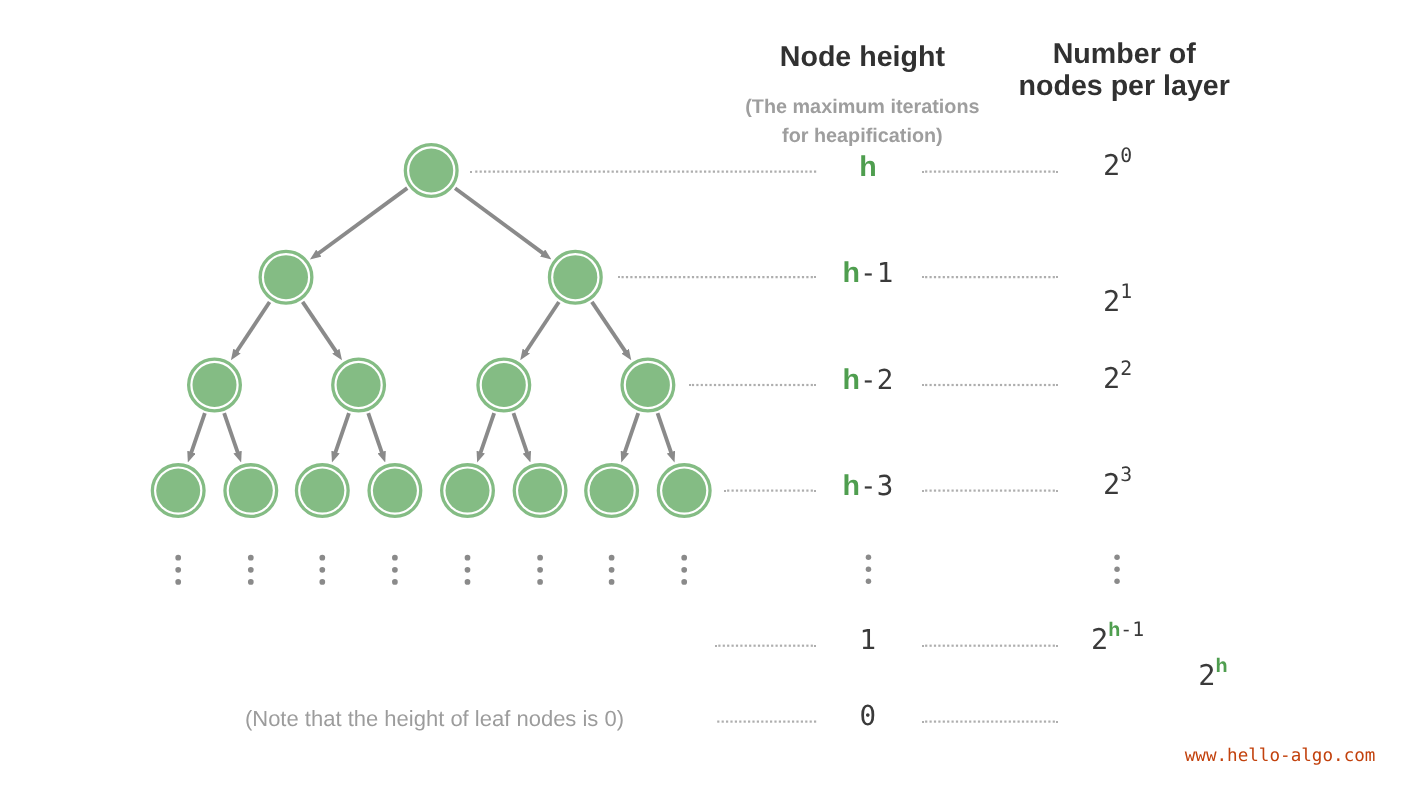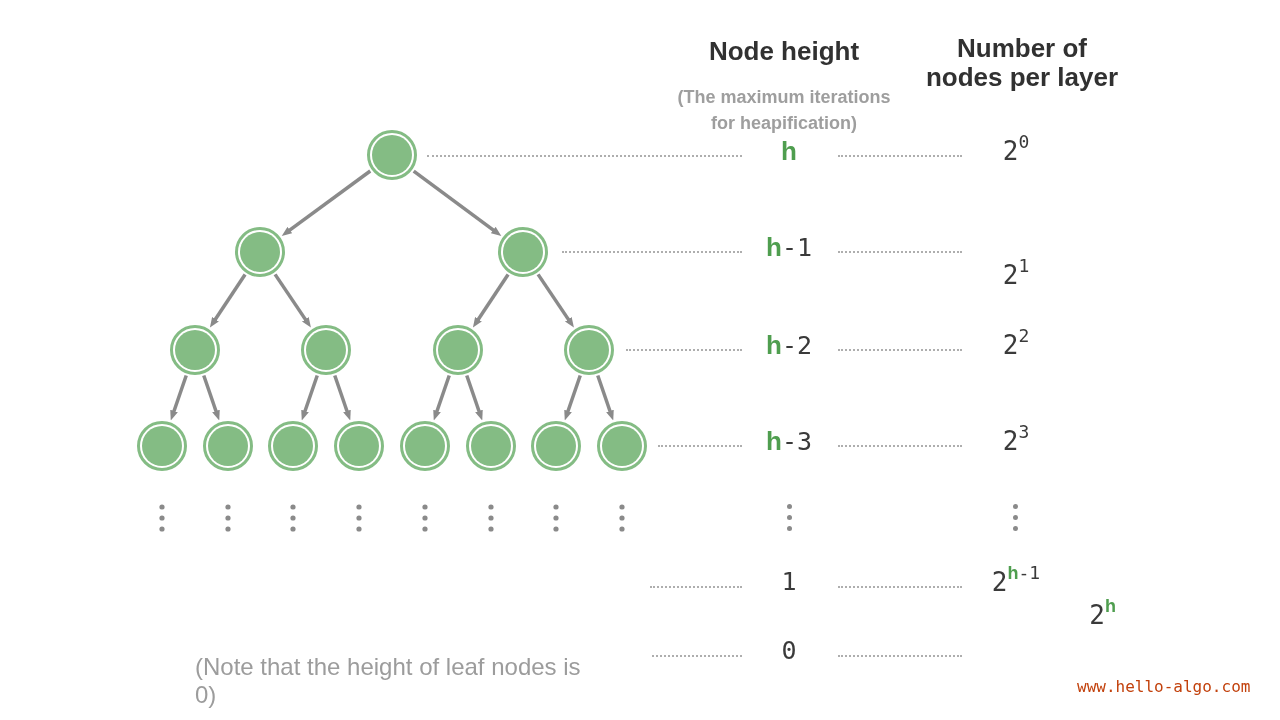--- a/index.html
+++ b/index.html
@@ -21,22 +21,22 @@
   .lp-green{font-family:"Liberation Sans",sans-serif;font-weight:bold;font-size:26px;color:#4f9e4f;}
   .lp-dark{font-family:"DejaVu Sans Mono",monospace;font-size:25px;color:#3a3a3a;}
   .base-num{font-family:"DejaVu Sans Mono",monospace;font-size:26px;color:#3a3a3a;}
   .sup{position:relative;top:-12px;font-size:18px;}
   .sup .lp-green{font-size:18px;}
   .sup .lp-dark{font-size:18px;}
 
   .col-dots{position:absolute;width:6px;}
   .col-dots i{display:block;width:5px;height:5px;border-radius:50%;background:#8a8a8a;margin:0 auto 6px auto;}
 
-  #note{position:absolute;left:195px;top:643px;width:400px;
-        font-size:24px;color:#9c9c9c;margin-top:10px;}
+  #note{position:absolute;left:195px;top:643px;width:400px;text-align:center;
+        font-size:20px;color:#9c9c9c;}
   #watermark{position:absolute;left:1077px;top:677px;font-family:"DejaVu Sans Mono",monospace;
              font-size:16px;color:#c2410c;}
 </style>
 </head>
 <body>
 
 <div id="canvas">
 
   <svg id="tree" width="1280" height="720">
     <defs>

